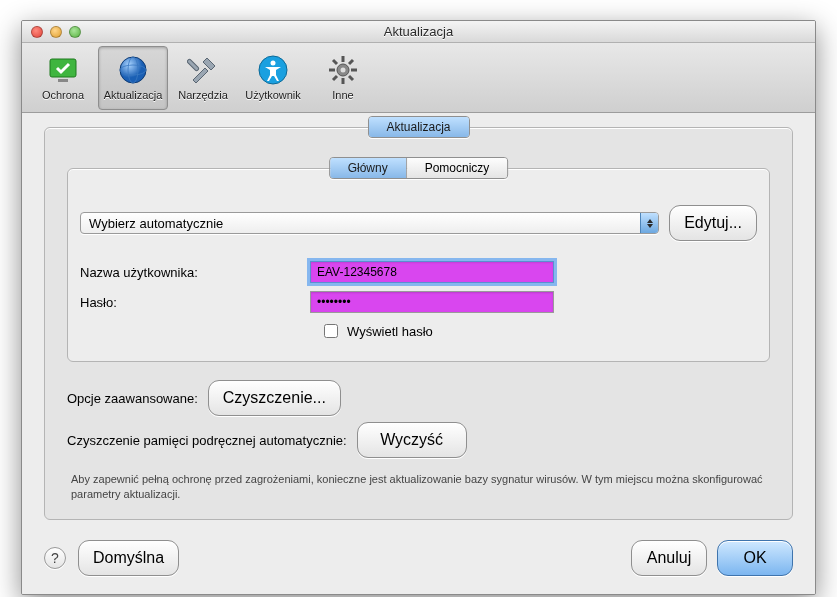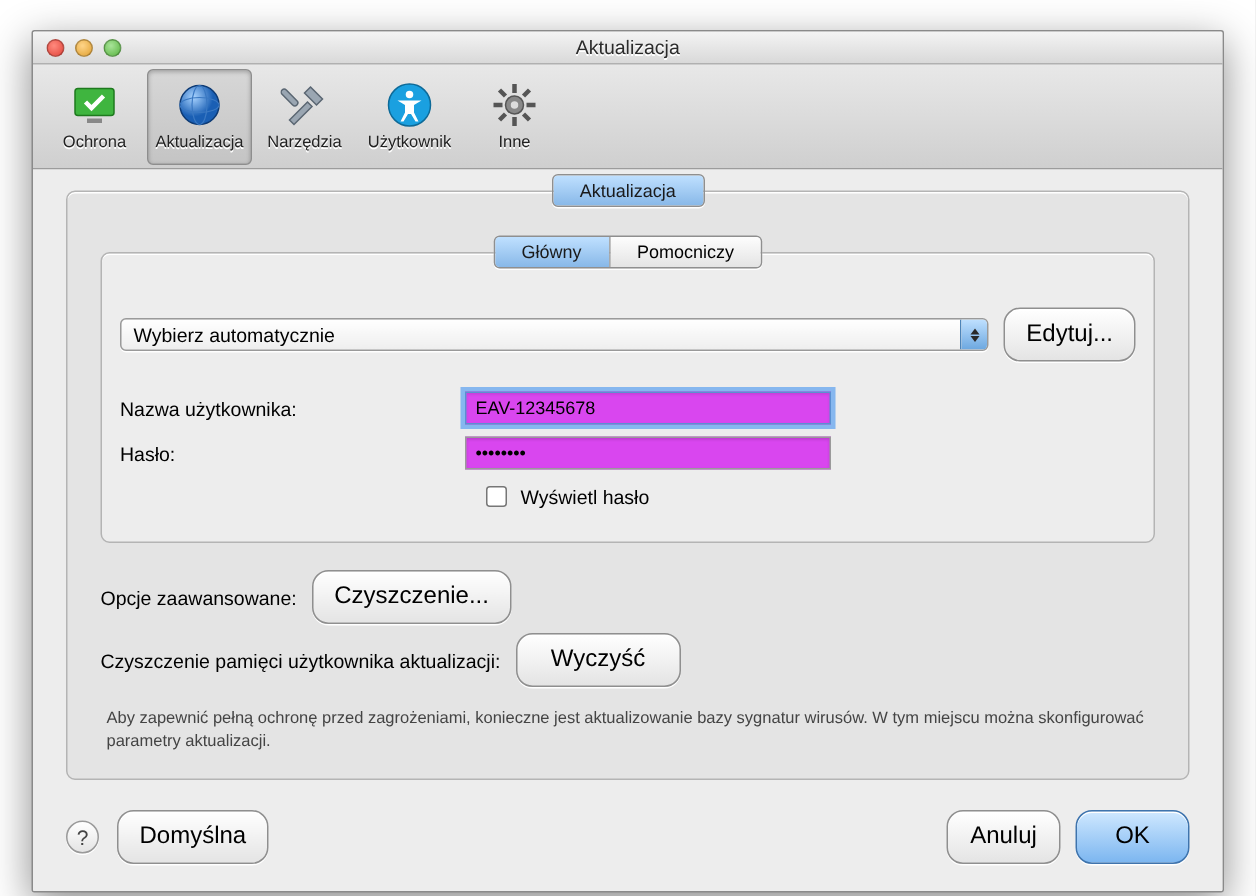--- a/index.html
+++ b/index.html
@@ -170,21 +170,21 @@
           <input type="checkbox" style="">
           <span>Wyświetl hasło</span>
         </div>
       </div>
 
       <div class="adv-row" style="margin-top:18px">
         <span class="albl">Opcje zaawansowane:</span>
         <button class="aqua-btn" style="min-width:110px">Czyszczenie...</button>
       </div>
       <div class="adv-row">
-        <span class="albl">Czyszczenie pamięci użytkownika aktualizacji:</span>
+        <span class="albl">Czyszczenie pamięci podręcznej automatycznie:</span>
         <button class="aqua-btn" style="min-width:110px">Wyczyść</button>
       </div>
 
       <div class="helptext">Aby zapewnić pełną ochronę przed zagrożeniami, konieczne jest aktualizowanie bazy sygnatur wirusów. W tym miejscu można skonfigurować parametry aktualizacji.</div>
     </div>
 
     <div class="footer">
       <div class="help-btn">?</div>
       <button class="aqua-btn" style="margin-left:12px">Domyślna</button>
       <div class="spacer"></div>

